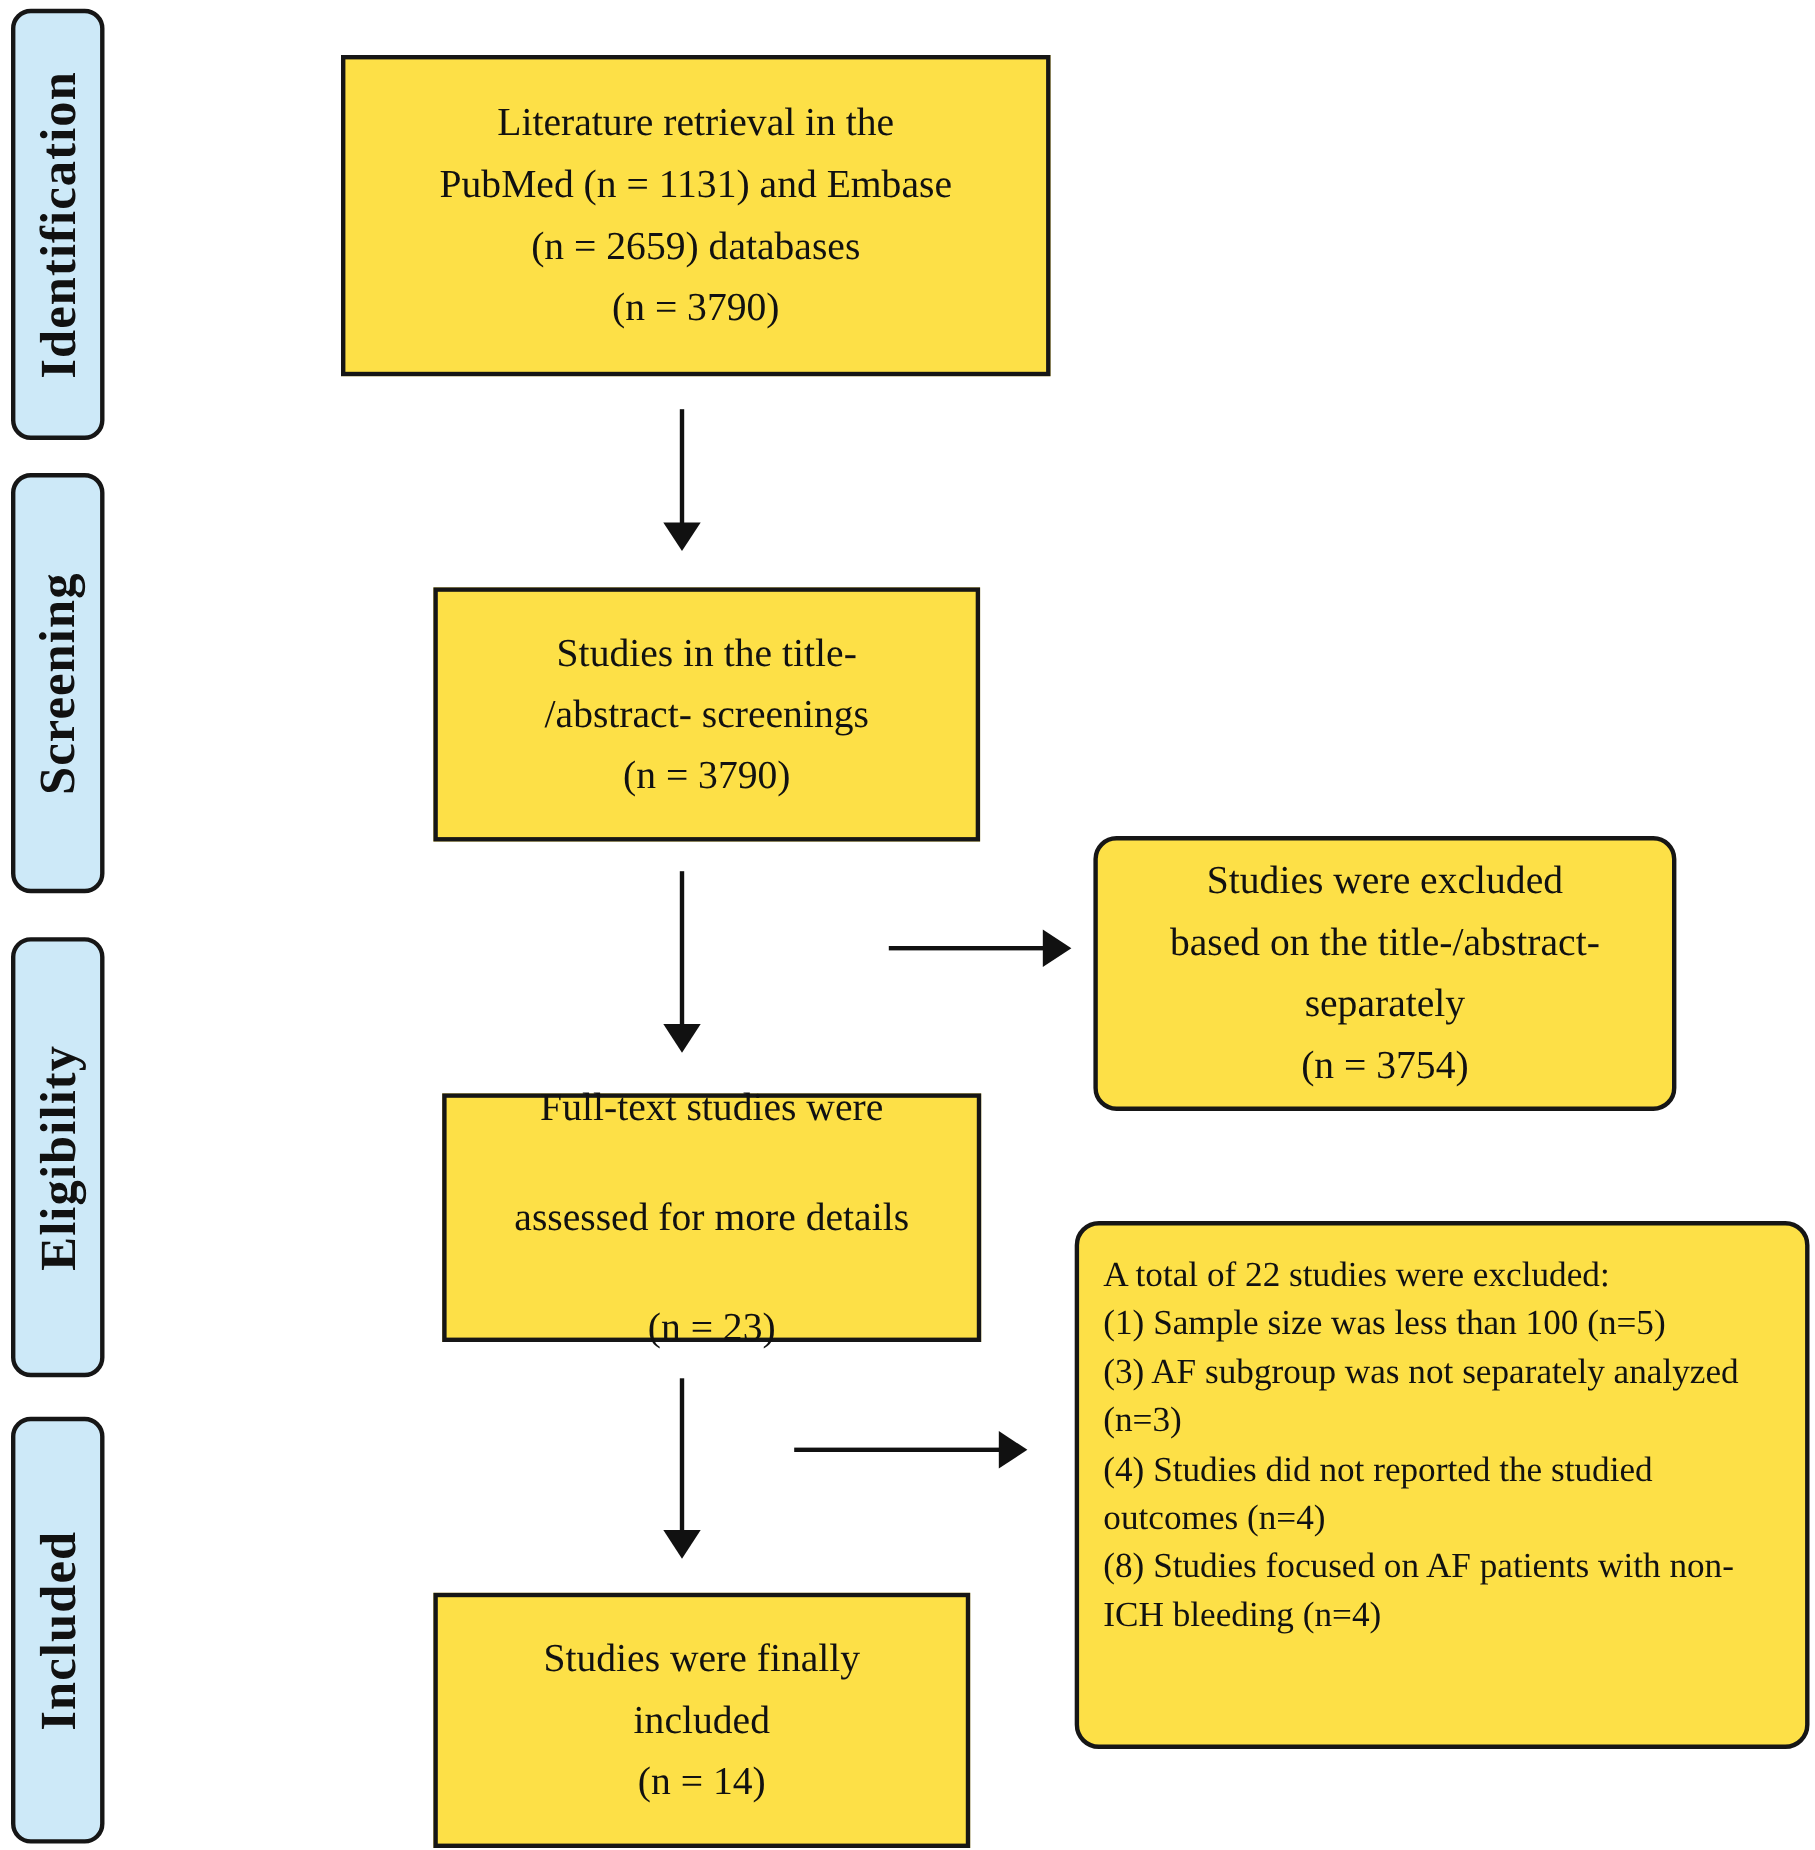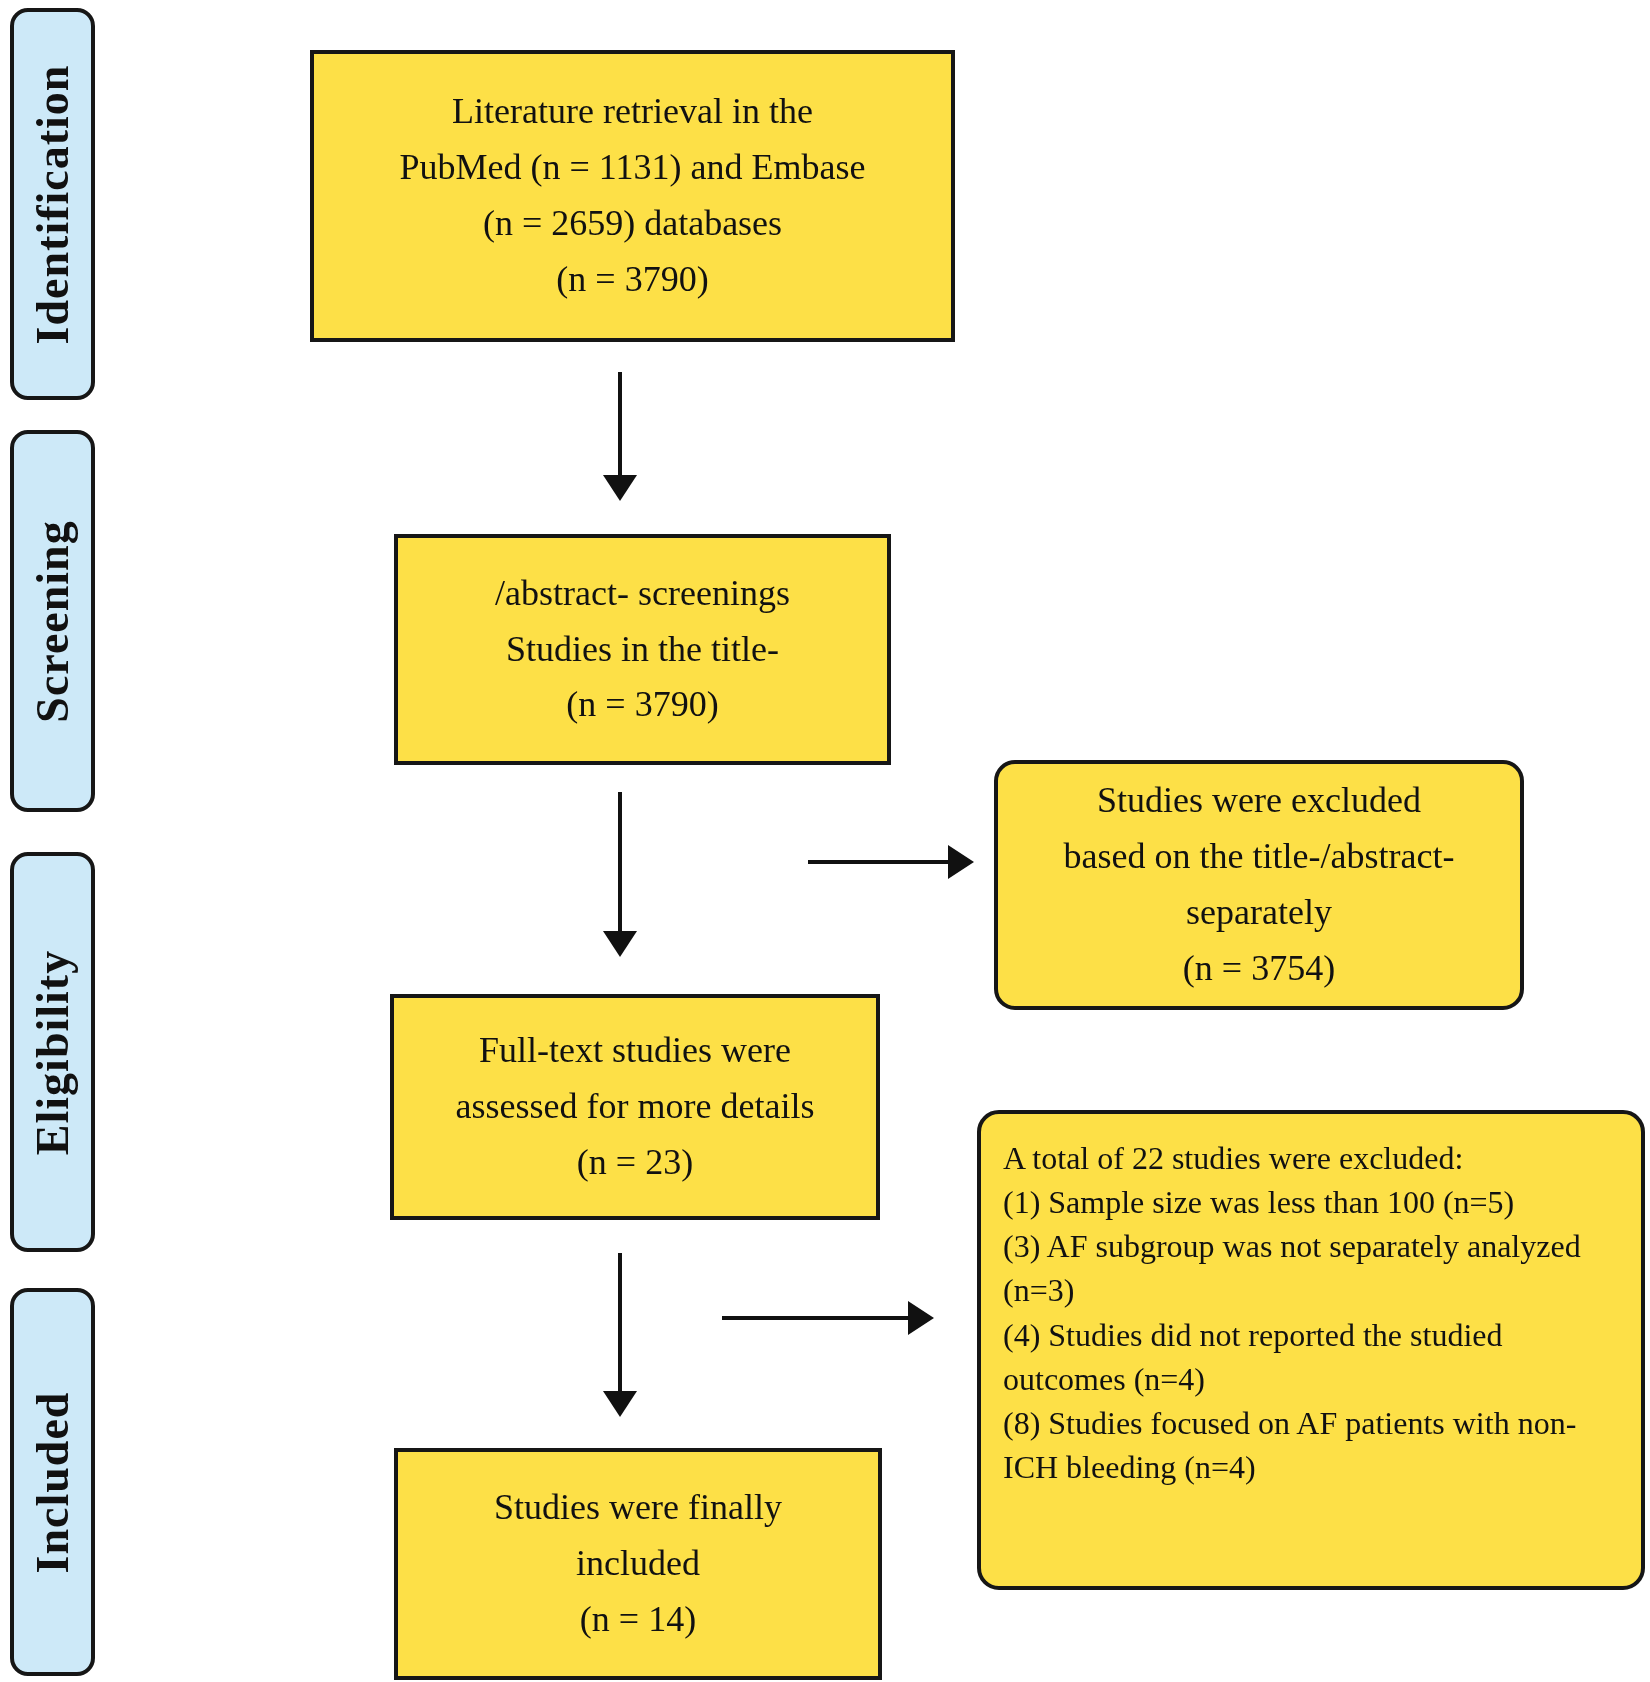--- a/index.html
+++ b/index.html
@@ -119,37 +119,37 @@
   <div class="fbox" style="left: 310px; top: 50px; width: 645px; height: 292px;">
     <div class="line">Literature retrieval in the</div>
     <div class="line">PubMed (n = 1131) and Embase</div>
     <div class="line">(n = 2659) databases</div>
     <div class="line">(n = 3790)</div>
   </div>
 
   <div class="arrow-v" style="left: 618px; top: 372px; height: 104px;"></div>
 
   <div class="fbox" style="left: 394px; top: 534px; width: 497px; height: 231px;">
+    <div class="line">Studies in the title-</div>
     <div class="line">/abstract- screenings</div>
-    <div class="line">Studies in the title-</div>
     <div class="line">(n = 3790)</div>
   </div>
 
   <div class="arrow-v" style="left: 618px; top: 792px; height: 140px;"></div>
 
   <div class="arrow-h" style="left: 808px; top: 860px; width: 141px;"></div>
 
   <div class="fbox" style="left: 994px; top: 760px; width: 530px; height: 250px; border-radius: 21px;">
     <div class="line">Studies were excluded</div>
     <div class="line">based on the title-/abstract-</div>
     <div class="line">separately</div>
     <div class="line">(n = 3754)</div>
   </div>
 
-  <div class="fbox" style="left: 390px; top: 994px; width: 490px; height: 226px;">
+  <div class="fbox" style="left: 402px; top: 994px; width: 490px; height: 226px; gap: 44px;">
     <div class="line">Full-text studies were</div>
     <div class="line">assessed for more details</div>
     <div class="line">(n = 23)</div>
   </div>
 
   <div class="arrow-v" style="left: 618px; top: 1253px; height: 139px;"></div>
 
   <div class="arrow-h" style="left: 722px; top: 1316px; width: 187px;"></div>
 
   <div class="fbox left-align" style="left: 977px; top: 1110px; width: 668px; height: 480px;">

